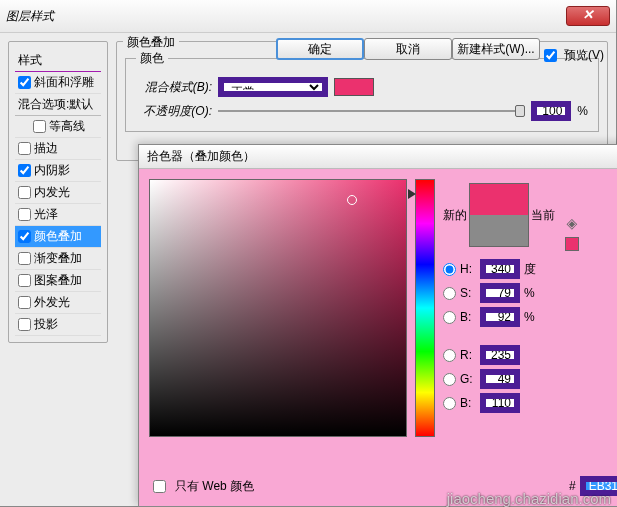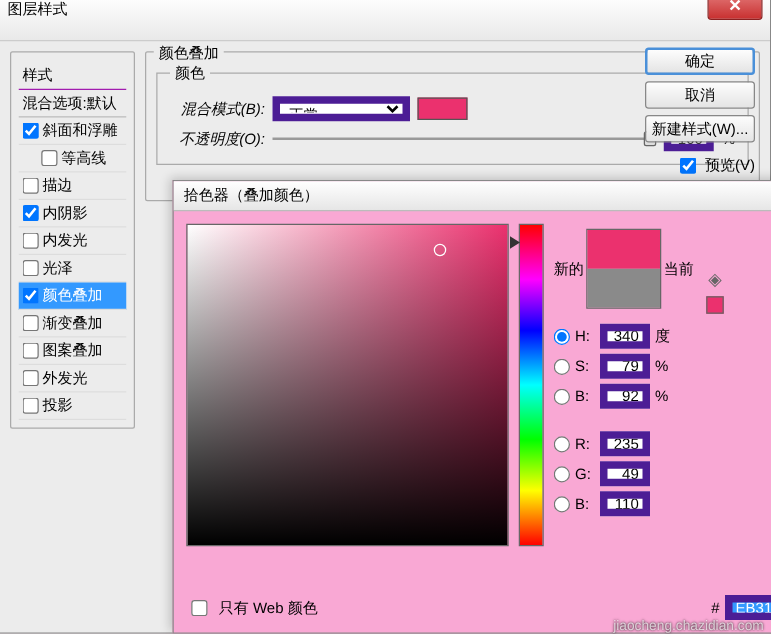--- a/index.html
+++ b/index.html
@@ -1,19 +1,19 @@
 <!DOCTYPE html>
 <html><head>
 <meta charset="utf-8">
 <style>
 * { box-sizing: border-box; font-family: "Microsoft YaHei", SimSun, sans-serif; font-size: 12px; }
 body { margin: 0; background: #d4d4d4; width: 617px; height: 507px; overflow: hidden; position: relative; }
 .window { background: #ececec; border: 1px solid #888; position: absolute; }
 .main-window { left: 0; top: 0; width: 617px; height: 507px; border-left: none; border-top: none; }
-.titlebar { background: linear-gradient(#fdfdfd, #e9e9e9); height: 26px; border-bottom: 1px solid #ccc; display: flex; align-items: flex-end; padding: 16px 6px; }
+.titlebar { background: linear-gradient(#fdfdfd, #e9e9e9); height: 26px; border-bottom: 1px solid #ccc; display: flex; align-items: center; padding: 16px 6px; font-style: italic; }
 .titlebar .close-btn { margin-left: auto; width: 44px; height: 20px; background: linear-gradient(#e07070, #c83030); border: 1px solid #8b2020; border-radius: 3px; color: #fff; text-align: center; line-height: 16px; font-weight: bold; font-size: 13px; }
 .body-area { display: flex; padding: 8px; gap: 8px; }
 .left-panel { width: 100px; }
 .groupbox { border: 1px solid #aaa; border-radius: 2px; padding: 8px 6px 6px; position: relative; margin-bottom: 6px; }
 .groupbox-title { position: absolute; top: -8px; left: 6px; background: #ececec; padding: 0 4px; }
 .style-list { list-style: none; padding: 0; margin: 0; }
 .style-list li { padding: 2px 3px; display: flex; align-items: center; gap: 3px; border-bottom: 1px solid #ddd; cursor: default; }
 .style-list li.header { font-weight: normal; border-bottom: 1px solid #a21caf; }
 .style-list li.sub { padding-left: 18px; }
 .style-list li.selected { background: #3399ff; color: #fff; }
@@ -22,21 +22,21 @@
 fieldset { border: 1px solid #aaa; padding: 6px 10px; }
 legend { padding: 0 4px; }
 .row { display: flex; align-items: center; gap: 6px; margin: 4px 0; }
 .row label { width: 76px; text-align: right; font-style: italic; }
 select, input[type=text] { border: 6px solid #4c1d95; padding: 1px 3px; background: #fff; height: 20px; }
 .swatch { width: 40px; height: 18px; border: 1px solid #555; }
 .slider { flex: 1; height: 2px; background: #999; position: relative; }
 .slider .thumb { position: absolute; top: -5px; width: 10px; height: 12px; background: #ddd; border: 1px solid #666; border-radius: 2px; }
 .btn { width: 88px; height: 22px; background: linear-gradient(#fdfdfd, #e4e4e4); border: 1px solid #888; border-radius: 3px; margin-bottom: 5px; display: flex; align-items: center; justify-content: center; cursor: default; }
 .btn.default { border: 2px solid #4a90d9; }
-.right-buttons { position: absolute; right: 12px; top: 38px; display: flex; flex-direction: column; align-items: flex-end; }
+.right-buttons { position: absolute; right: 12px; top: 38px; display: flex; flex-direction: row; align-items: flex-end; }
 .preview-ck { display: flex; align-items: center; gap: 4px; margin-top: 4px; }
 
 .picker-window { left: 138px; top: 144px; width: 516px; height: 363px; background: #f9a8d4; box-shadow: -2px -2px 8px rgba(0,0,0,.2); }
 .picker-titlebar { height: 24px; background: linear-gradient(#fff,#e6e6e6); border-bottom: 1px solid #bbb; display: flex; align-items: center; padding: 0 8px; }
 .picker-body { padding: 10px; display: flex; gap: 8px; }
 .sv-box { width: 258px; height: 258px; position: relative; background: linear-gradient(to top, #000, rgba(0,0,0,0)), linear-gradient(to right, #fff, #eb316e); border: 1px solid #666; }
 .sv-cursor { position: absolute; width: 10px; height: 10px; border: 1px solid #fff; border-radius: 50%; transform: translate(-5px,-5px); }
 .hue-bar { width: 20px; height: 258px; background: linear-gradient(to top, #ff0000 0%, #ffff00 17%, #00ff00 33%, #00ffff 50%, #0000ff 67%, #ff00ff 83%, #ff0000 100%); border: 1px solid #666; position: relative; }
 .hue-arrow { position: absolute; left: -8px; width: 0; height: 0; border-top: 5px solid transparent; border-bottom: 5px solid transparent; border-left: 8px solid #333; transform: translateY(-5px); }
 .new-current { display: flex; flex-direction: row; align-items: center; gap: 2px; }
@@ -50,40 +50,40 @@
 .vrow input[type=radio] { margin: 0; }
 .vrow .lab { width: 16px; }
 .vrow input[type=text] { width: 40px; text-align: right; }
 .vrow .unit { width: 14px; }
 .bottom-row { position: absolute; left: 10px; bottom: 10px; display: flex; align-items: center; gap: 6px; }
 .hex-row { position: absolute; left: 430px; bottom: 10px; display: flex; align-items: center; gap: 4px; }
 .picker-right-btns { position: absolute; right: -1px; top: 34px; overflow: hidden; width: 18px; }
 .picker-right-btns .btn { width: 88px; margin-bottom: 6px; }
 .right-radios { position: absolute; right: 2px; top: 176px; display: flex; flex-direction: column; gap: 8px; }
 .right-radios .vrow { gap: 4px; }
-.watermark { position: absolute; right: 6px; bottom: 0; color: rgba(255,255,255,.7); font-size: 11px; text-shadow: 0 0 2px #000; }
+.watermark { position: absolute; right: 6px; bottom: 0; color: rgba(255,255,255,.7); font-size: 15px; text-shadow: 0 0 2px #000; }
 </style>
 </head>
 <body>
 
 <div class="window main-window">
   <div class="titlebar">
     <span>图层样式</span>
     <div class="close-btn">✕</div>
   </div>
   <div class="body-area">
     <div class="left-panel">
       <div class="groupbox">
         <ul class="style-list" id="style-list">
           <li class="header">样式</li>
-          <li style="border-bottom:1px solid #bbb">混合选项:默认</li>
-        <li>
+          <li>
               <input type="checkbox" checked="" style="">
               <span>斜面和浮雕</span>
             </li>
+        <li style="border-bottom:1px solid #bbb">混合选项:默认</li>
             <li class="sub">
               <input type="checkbox" style="">
               <span>等高线</span>
             </li>
             <li>
               <input type="checkbox" style="">
               <span>描边</span>
             </li>
             <li>
               <input type="checkbox" checked="" style="">

